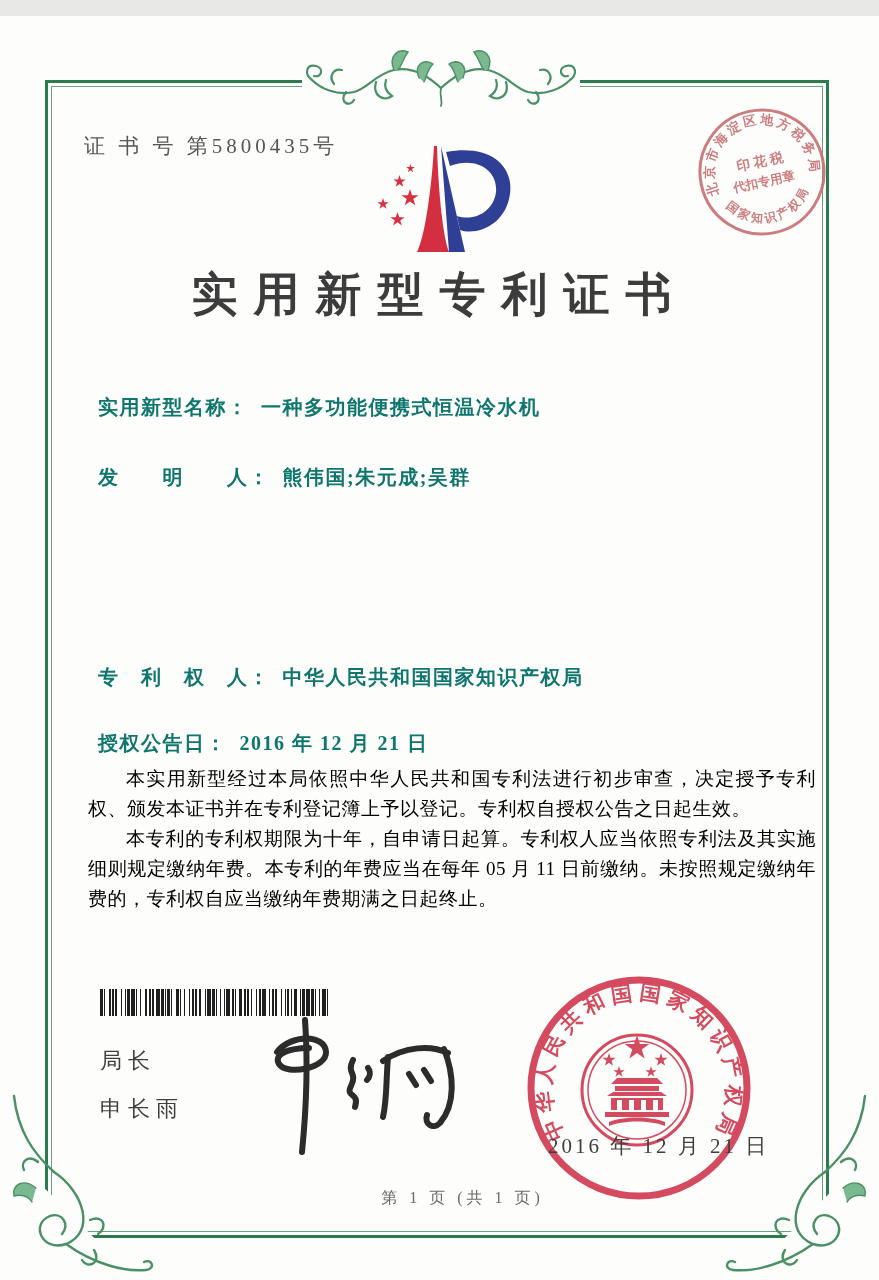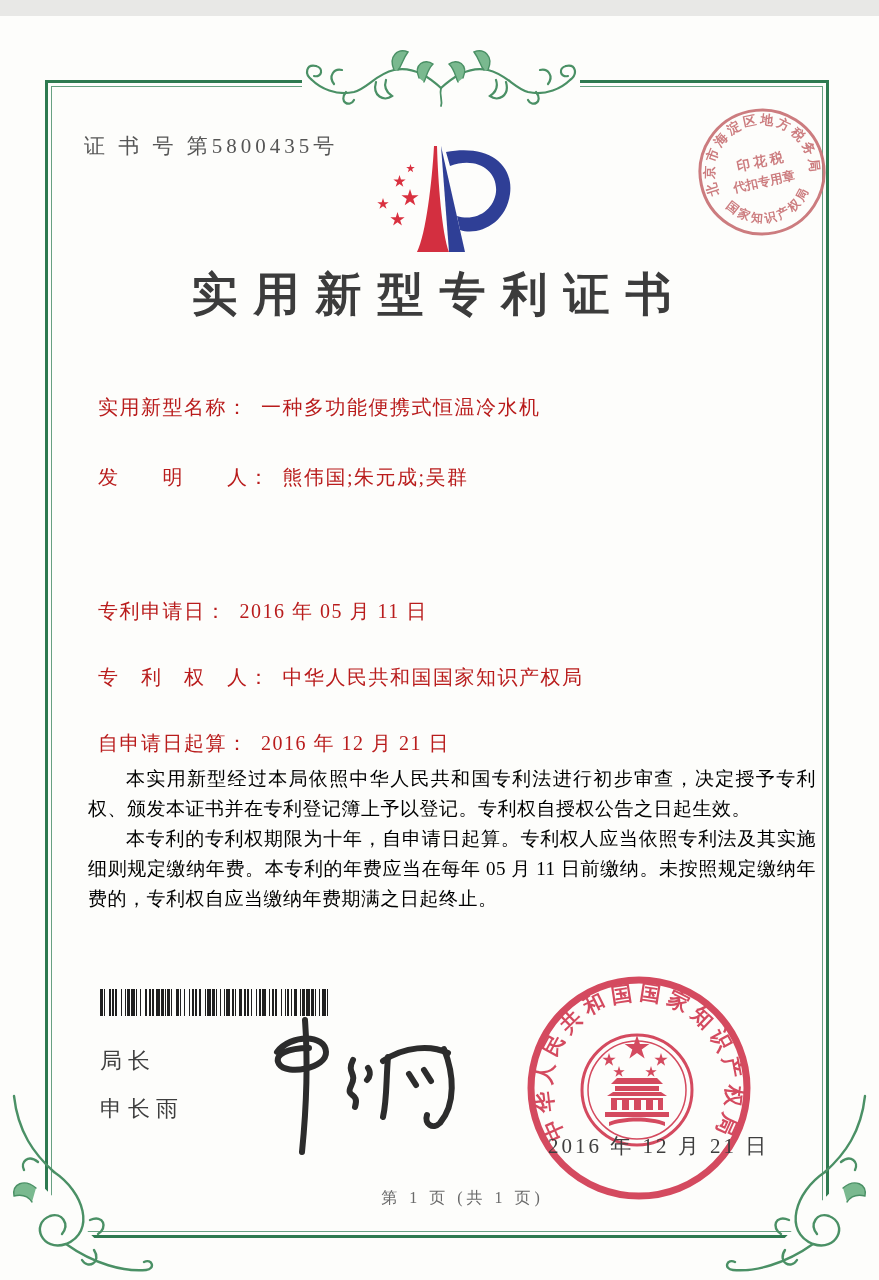--- a/index.html
+++ b/index.html
@@ -9,21 +9,21 @@
   .frame{position:absolute;left:45px;top:64px;width:784px;height:1158px;
          border:3px solid #2e7a50;box-sizing:border-box;}
   .frame-inner{position:absolute;left:3px;top:3px;right:3px;bottom:3px;border:1px solid #67a182;}
   .corner-mask{position:absolute;width:74px;height:74px;background:#fdfdfb;transform:rotate(45deg);}
   
   .cert-no{position:absolute;left:84px;top:116px;font-size:21px;letter-spacing:4px;color:#565656;}
   
   .title{position:absolute;left:0;right:0;top:248px;text-align:center;font-size:46px;
          font-weight:bold;letter-spacing:16px;color:#3c3c3c;}
   
-  .field{position:absolute;left:98px;font-size:20px;letter-spacing:1.5px;color:#b91c1c;white-space:nowrap;}
+  .field{position:absolute;left:98px;font-size:20px;letter-spacing:1.5px;color:#0f766e;white-space:nowrap;font-weight:bold;}
   .field .lab{display:inline-block;}
   .field .val{margin-left:6px;}
   
   .body-text{position:absolute;left:88px;top:748px;width:728px;font-size:19px;
              line-height:30px;color:#000000;text-align:justify;letter-spacing:0.5px;}
   .body-text p{margin:0;text-indent:2em;}
   
   .barcode{position:absolute;left:100px;top:973px;width:232px;height:27px;display:flex;align-items:stretch;}
   .barcode div{background:#1f1f1f;}
   
@@ -120,30 +120,26 @@
   <div class="title">实用新型专利证书</div>
 
   <div class="field" style="top:378px;">
     <span class="lab">实用新型名称：</span>
     <span class="val">一种多功能便携式恒温冷水机</span>
   </div>
   <div class="field" style="top:448px;">
     <span class="lab">发　　明　　人：</span>
     <span class="val">熊伟国;朱元成;吴群</span>
   </div>
-  <div class="field" style="top:582px;">
-    <span class="lab">专利申请日：</span>
-    <span class="val">2016 年 05 月 11 日</span>
-  </div>
   <div class="field" style="top:648px;">
     <span class="lab">专　利　权　人：</span>
     <span class="val">中华人民共和国国家知识产权局</span>
   </div>
   <div class="field" style="top:714px;">
-    <span class="lab">自申请日起算：</span>
+    <span class="lab">授权公告日：</span>
     <span class="val">2016 年 12 月 21 日</span>
   </div>
 
   <div class="body-text">
     <p>本实用新型经过本局依照中华人民共和国专利法进行初步审查，决定授予专利权、颁发本证书并在专利登记簿上予以登记。专利权自授权公告之日起生效。</p>
     <p>本专利的专利权期限为十年，自申请日起算。专利权人应当依照专利法及其实施细则规定缴纳年费。本专利的年费应当在每年 05 月 11 日前缴纳。未按照规定缴纳年费的，专利权自应当缴纳年费期满之日起终止。</p>
   </div>
 
   <div class="barcode" id="barcode">
       <div style="width: 2.5px; margin-left: 0px;"></div>

